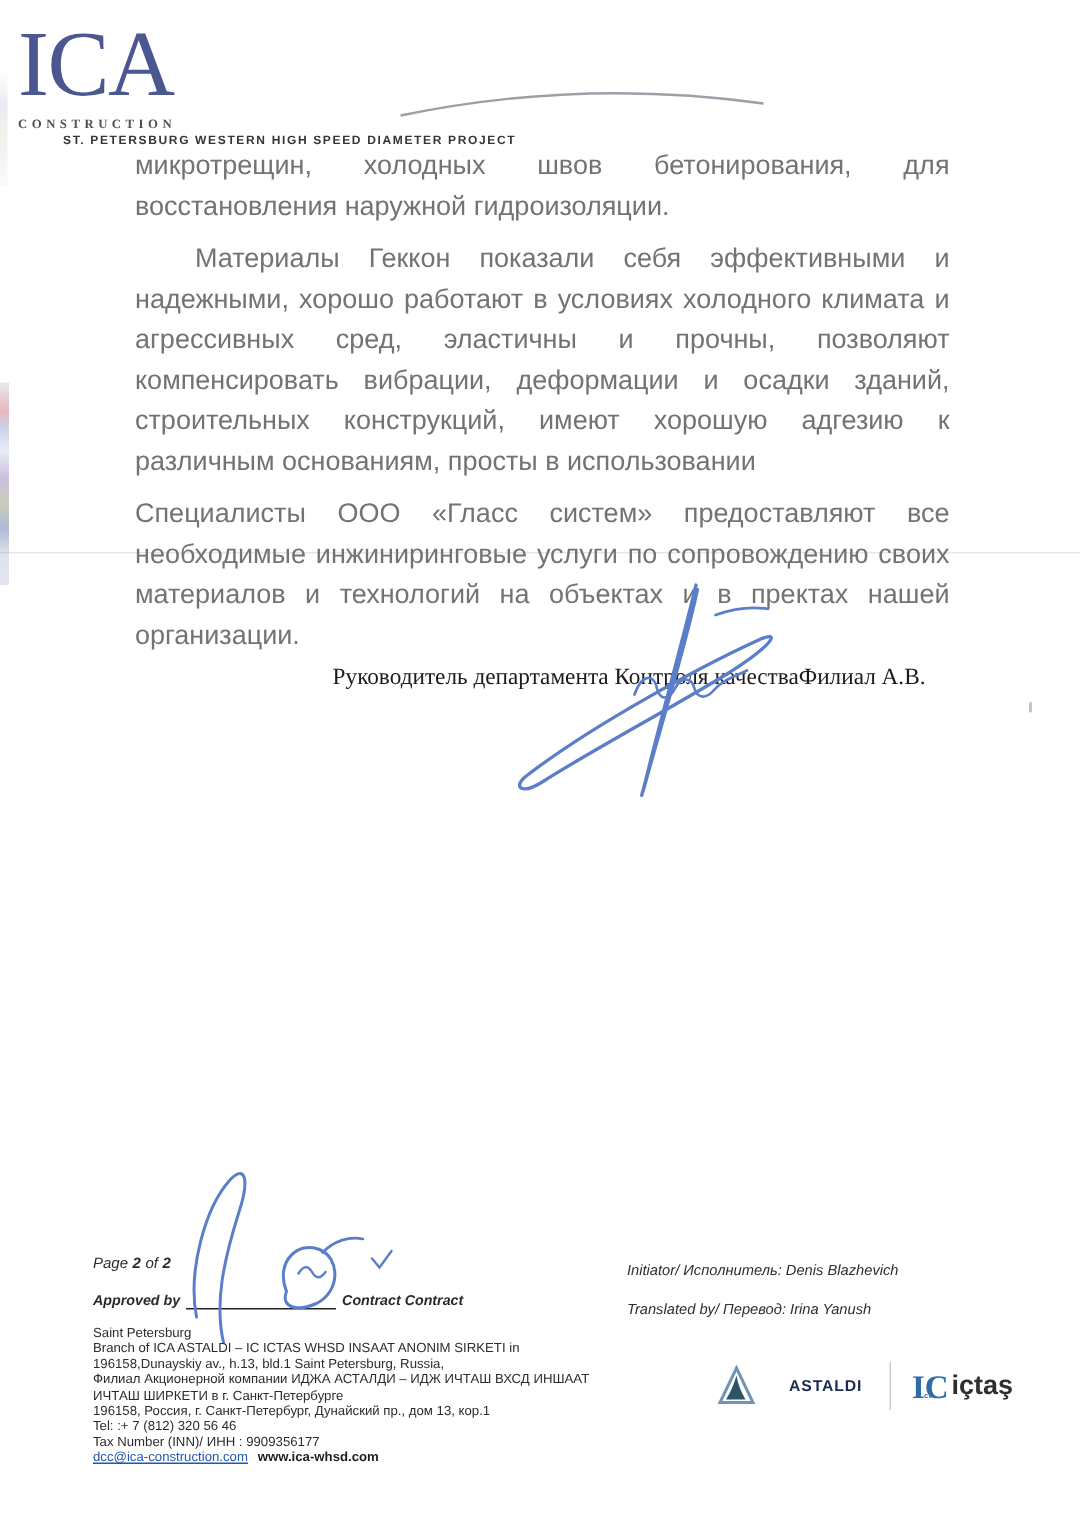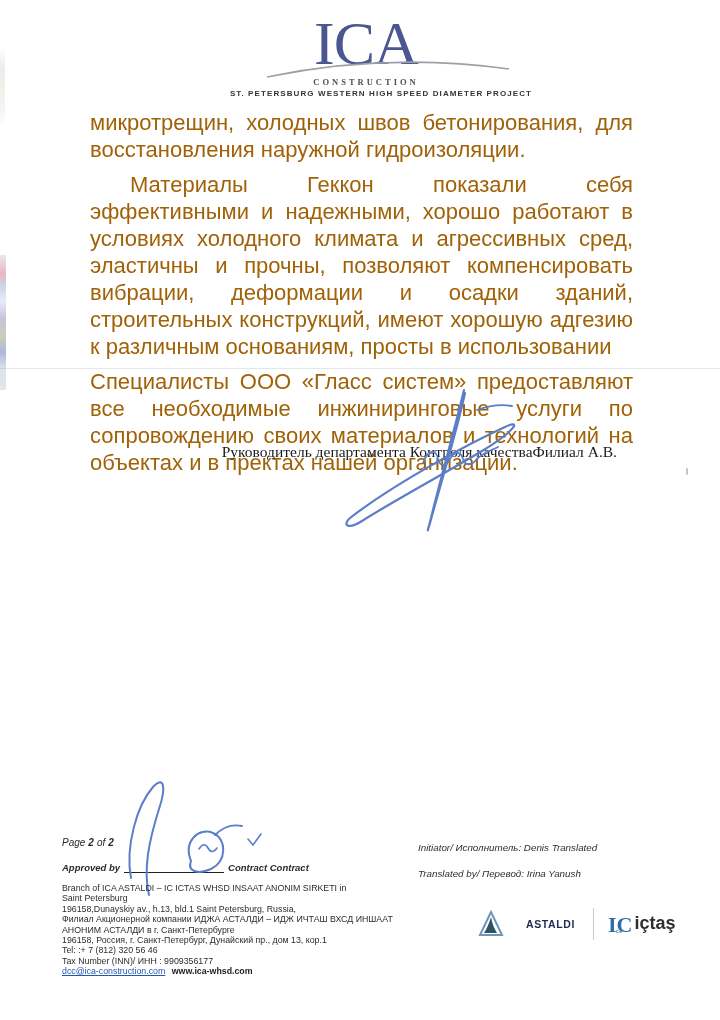--- a/index.html
+++ b/index.html
@@ -20,40 +20,39 @@
       rgba(190,200,215,.45) 0%, rgba(226,148,158,.8) 14%, rgba(148,168,212,.6) 22%,
       rgba(202,212,230,.5) 34%, rgba(168,148,200,.7) 47%, rgba(150,160,120,.6) 60%,
       rgba(118,140,190,.7) 72%, rgba(178,188,210,.5) 85%, rgba(160,170,200,.35) 100%);
   }
   .scan-hline { position:absolute; left:0; top:368px; width:720px; height:1px;
     background:rgba(168,172,188,.3); }
   .speck { position:absolute; left:686px; top:468px; width:2px; height:7px;
     background:#c4c4c8; border-radius:1px; }
 
   
-  .logo-wrap { position:absolute; left:12px; right:0; top:12px; text-align:center; }
+  .logo-wrap { position:absolute; left:12px; right:0; top:12px; text-align:left; }
   .logo-text {
     font-family:"Liberation Serif", serif; font-size:62px; line-height:1;
     color:#4a5790; letter-spacing:-1px; font-weight:500;
   }
   .logo-arc { position:absolute; left:252px; top:38px; width:248px; height:32px; }
   .logo-subtitle {
     margin-top:3px; font-family:"Liberation Serif", serif; font-size:8.5px;
     letter-spacing:3px; color:#4e4e55; font-weight:bold;
   }
   .logo-tagline {
     margin-top:2px; font-size:8px; letter-spacing:1.1px; color:#34343c; font-weight:bold;padding-left:30px;
   }
 
   
   .doc-body {
     position:absolute; left:90px; top:97px; width:543px;
-    font-size:22px; line-height:27px; color:#a16207;
+    font-size:18px; line-height:27px; color:#737373;
     text-align:justify;
-    margin-top:12px;
   }
   .doc-body p { margin:0 0 8px 0; }
   .doc-body p.indent { text-indent:40px; }
 
   
   .sig-row {
     position:absolute; left:90px; top:443px; width:527px;
     display:flex; justify-content:flex-end;
     font-family:"Liberation Serif", serif; font-size:15.5px; color:#1b1b1d;
   }
@@ -151,30 +150,30 @@
 
   <svg class="ink" style="left:103px; top:775px;" width="165" height="125" viewBox="0 0 165 125">
     <path d="M28,103 C22,72 34,30 50,12 C60,1 64,10 56,34 C46,66 40,94 46,120" stroke-width="2"></path>
     <path d="M88,86 C80,66 96,52 110,58 C124,64 124,86 108,94 C94,100 84,96 88,86" stroke-width="2"></path>
     <path d="M96,74 q5,-8 9,-1 q4,7 9,0" stroke-width="1.6"></path>
     <path d="M112,60 C120,52 130,49 139,51" stroke-width="1.8"></path>
     <path d="M145,64 l5,6 l8,-11" stroke-width="1.6"></path>
   </svg>
 
   <div class="initiator-block">
-    <div>Initiator/ Исполнитель: Denis Translated</div>
+    <div>Initiator/ Исполнитель: Denis Blazhevich</div>
     <div>Translated by/ Перевод:  Irina Yanush</div>
   </div>
 
   <div class="address">
+    <div>Saint Petersburg</div>
     <div>Branch of ICA ASTALDI – IC ICTAS WHSD INSAAT ANONIM SIRKETI in</div>
-    <div>Saint Petersburg</div>
     <div>196158,Dunayskiy av., h.13, bld.1 Saint Petersburg, Russia,</div>
     <div>Филиал Акционерной компании ИДЖА АСТАЛДИ – ИДЖ ИЧТАШ ВХСД ИНШААТ</div>
-    <div>АНОНИМ АСТАЛДИ в г. Санкт-Петербурге</div>
+    <div>ИЧТАШ ШИРКЕТИ в г. Санкт-Петербурге</div>
     <div>196158, Россия, г. Санкт-Петербург, Дунайский пр., дом 13, кор.1</div>
     <div>Tel: :+ 7 (812) 320 56 46</div>
     <div>Tax Number (INN)/ ИНН : 9909356177</div>
     <div>
       <span class="email">dcc@ica-construction.com</span>
       <span class="site">www.ica-whsd.com</span>
     </div>
   </div>
 
   <div class="logos">

